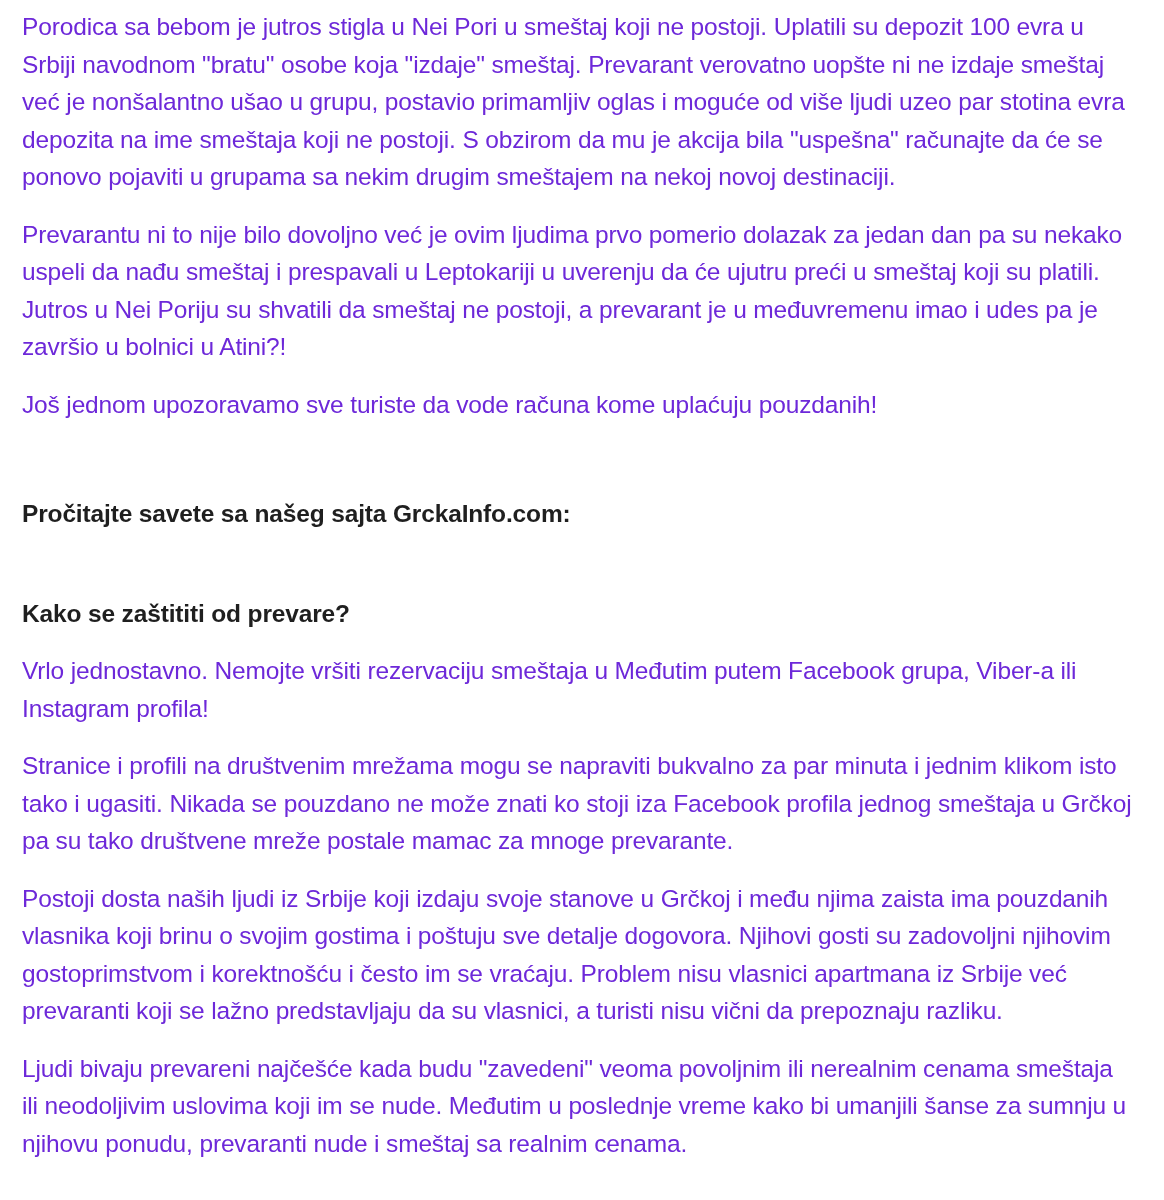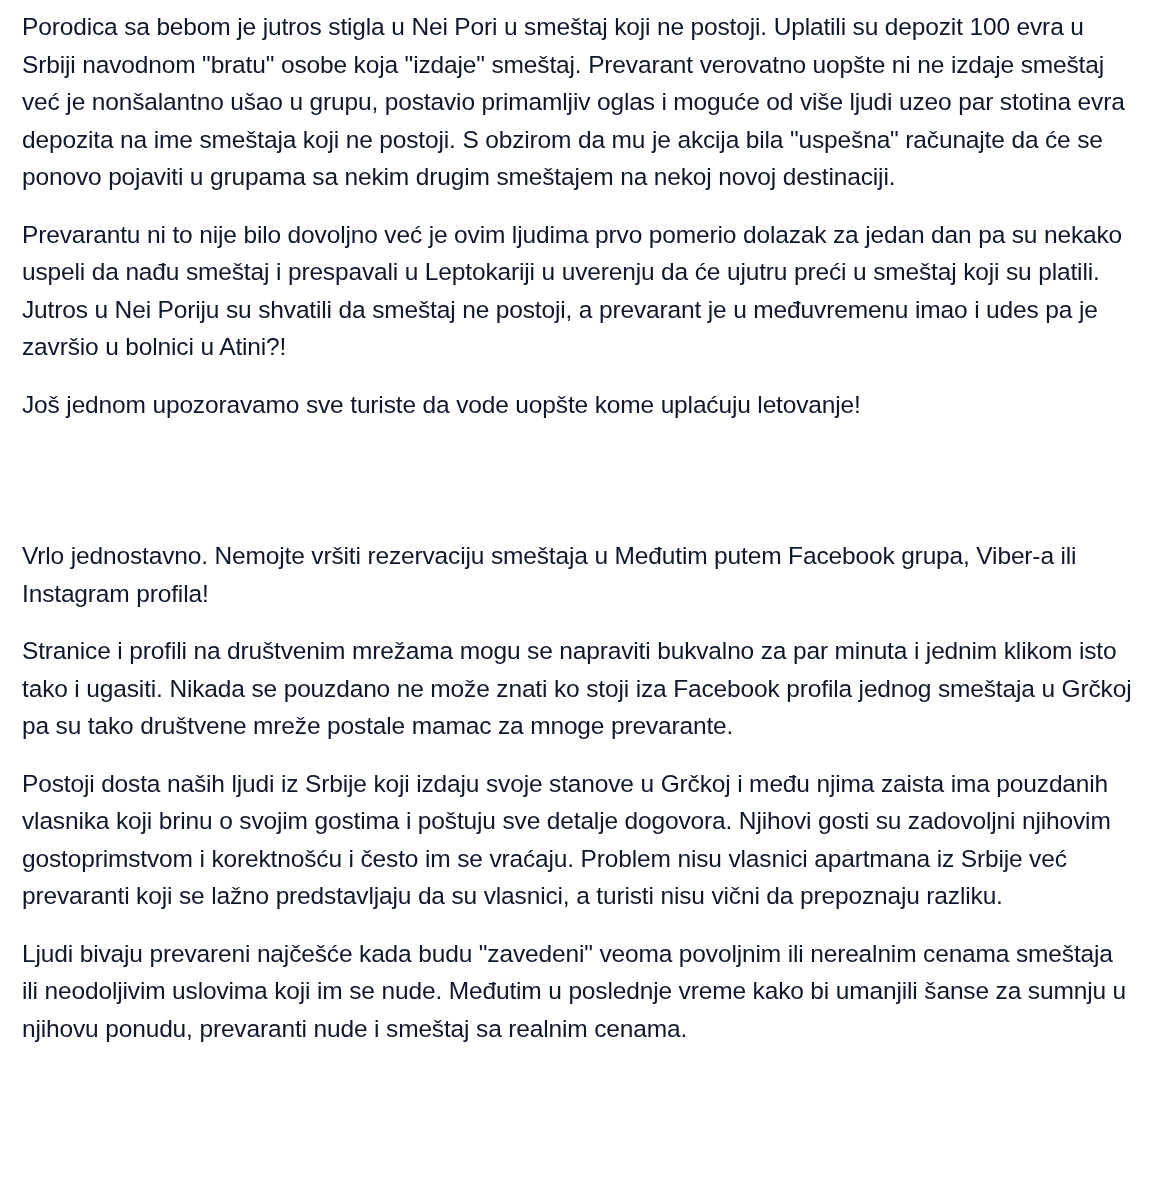--- a/index.html
+++ b/index.html
@@ -34,21 +34,21 @@
     font-family: "DejaVu Sans", sans-serif;
     font-size: 23px;
     letter-spacing: -1px;
     display: inline-block;
     transform: translateY(1px);
   }
   .para {
     margin: 0 0 20px 0;
     font-size: 24.5px;
     line-height: 37.5px;
-    color: #0f172a;
+    color: #6d28d9;
     font-weight: 400;
     letter-spacing: -0.15px;
     text-align: left;
   }
   .para:last-child {
     margin-bottom: 0;
   }
   .section-head {
     margin: 0 0 20px 0;
     font-size: 24.5px;
@@ -64,21 +64,23 @@
     height: 42px;
   }
 </style>
 </head>
 <body>
 
 <div class="article">
   <div id="blocks">
       <p class="para">Porodica sa bebom je jutros stigla u Nei Pori u smeštaj koji ne postoji. Uplatili su depozit 100 evra u Srbiji navodnom "bratu" osobe koja "izdaje" smeštaj. Prevarant verovatno uopšte ni ne izdaje smeštaj već je nonšalantno ušao u grupu, postavio primamljiv oglas i moguće od više ljudi uzeo par stotina evra depozita na ime smeštaja koji ne postoji. S obzirom da mu je akcija bila "uspešna" računajte da će se ponovo pojaviti u grupama sa nekim drugim smeštajem na nekoj novoj destinaciji.</p>
       <p class="para">Prevarantu ni to nije bilo dovoljno već je ovim ljudima prvo pomerio dolazak za jedan dan pa su nekako uspeli da nađu smeštaj i prespavali u Leptokariji u uverenju da će ujutru preći u smeštaj koji su platili. Jutros u Nei Poriju su shvatili da smeštaj ne postoji, a prevarant je u međuvremenu imao i udes pa je završio u bolnici u Atini?!</p>
-      <p class="para">Još jednom upozoravamo sve turiste da vode uopšte kome uplaćuju letovanje!</p>
+      <p class="para">Još jednom upozoravamo sve turiste da vode računa kome uplaćuju pouzdanih!</p>
       <div class="spacer-lg"></div>
+      <div class="section-head">Pročitajte savete sa našeg sajta GrckaInfo.com:</div>
       <div class="spacer-md"></div>
+      <div class="section-head">Kako se zaštititi od prevare?</div>
       <p class="para">Vrlo jednostavno. Nemojte vršiti rezervaciju smeštaja u Međutim putem Facebook grupa, Viber-a ili Instagram profila!</p>
       <p class="para">Stranice i profili na društvenim mrežama mogu se napraviti bukvalno za par minuta i jednim klikom isto tako i ugasiti. Nikada se pouzdano ne može znati ko stoji iza Facebook profila jednog smeštaja u Grčkoj pa su tako društvene mreže postale mamac za mnoge prevarante.</p>
       <p class="para">Postoji dosta naših ljudi iz Srbije koji izdaju svoje stanove u Grčkoj i među njima zaista ima pouzdanih vlasnika koji brinu o svojim gostima i poštuju sve detalje dogovora. Njihovi gosti su zadovoljni njihovim gostoprimstvom i korektnošću i često im se vraćaju. Problem nisu vlasnici apartmana iz Srbije već prevaranti koji se lažno predstavljaju da su vlasnici, a turisti nisu vični da prepoznaju razliku.</p>
       <p class="para">Ljudi bivaju prevareni najčešće kada budu "zavedeni" veoma povoljnim ili nerealnim cenama smeštaja ili neodoljivim uslovima koji im se nude. Međutim u poslednje vreme kako bi umanjili šanse za sumnju u njihovu ponudu, prevaranti nude i smeštaj sa realnim cenama.</p>
     </div>
 </div>
 
 </body></html>

